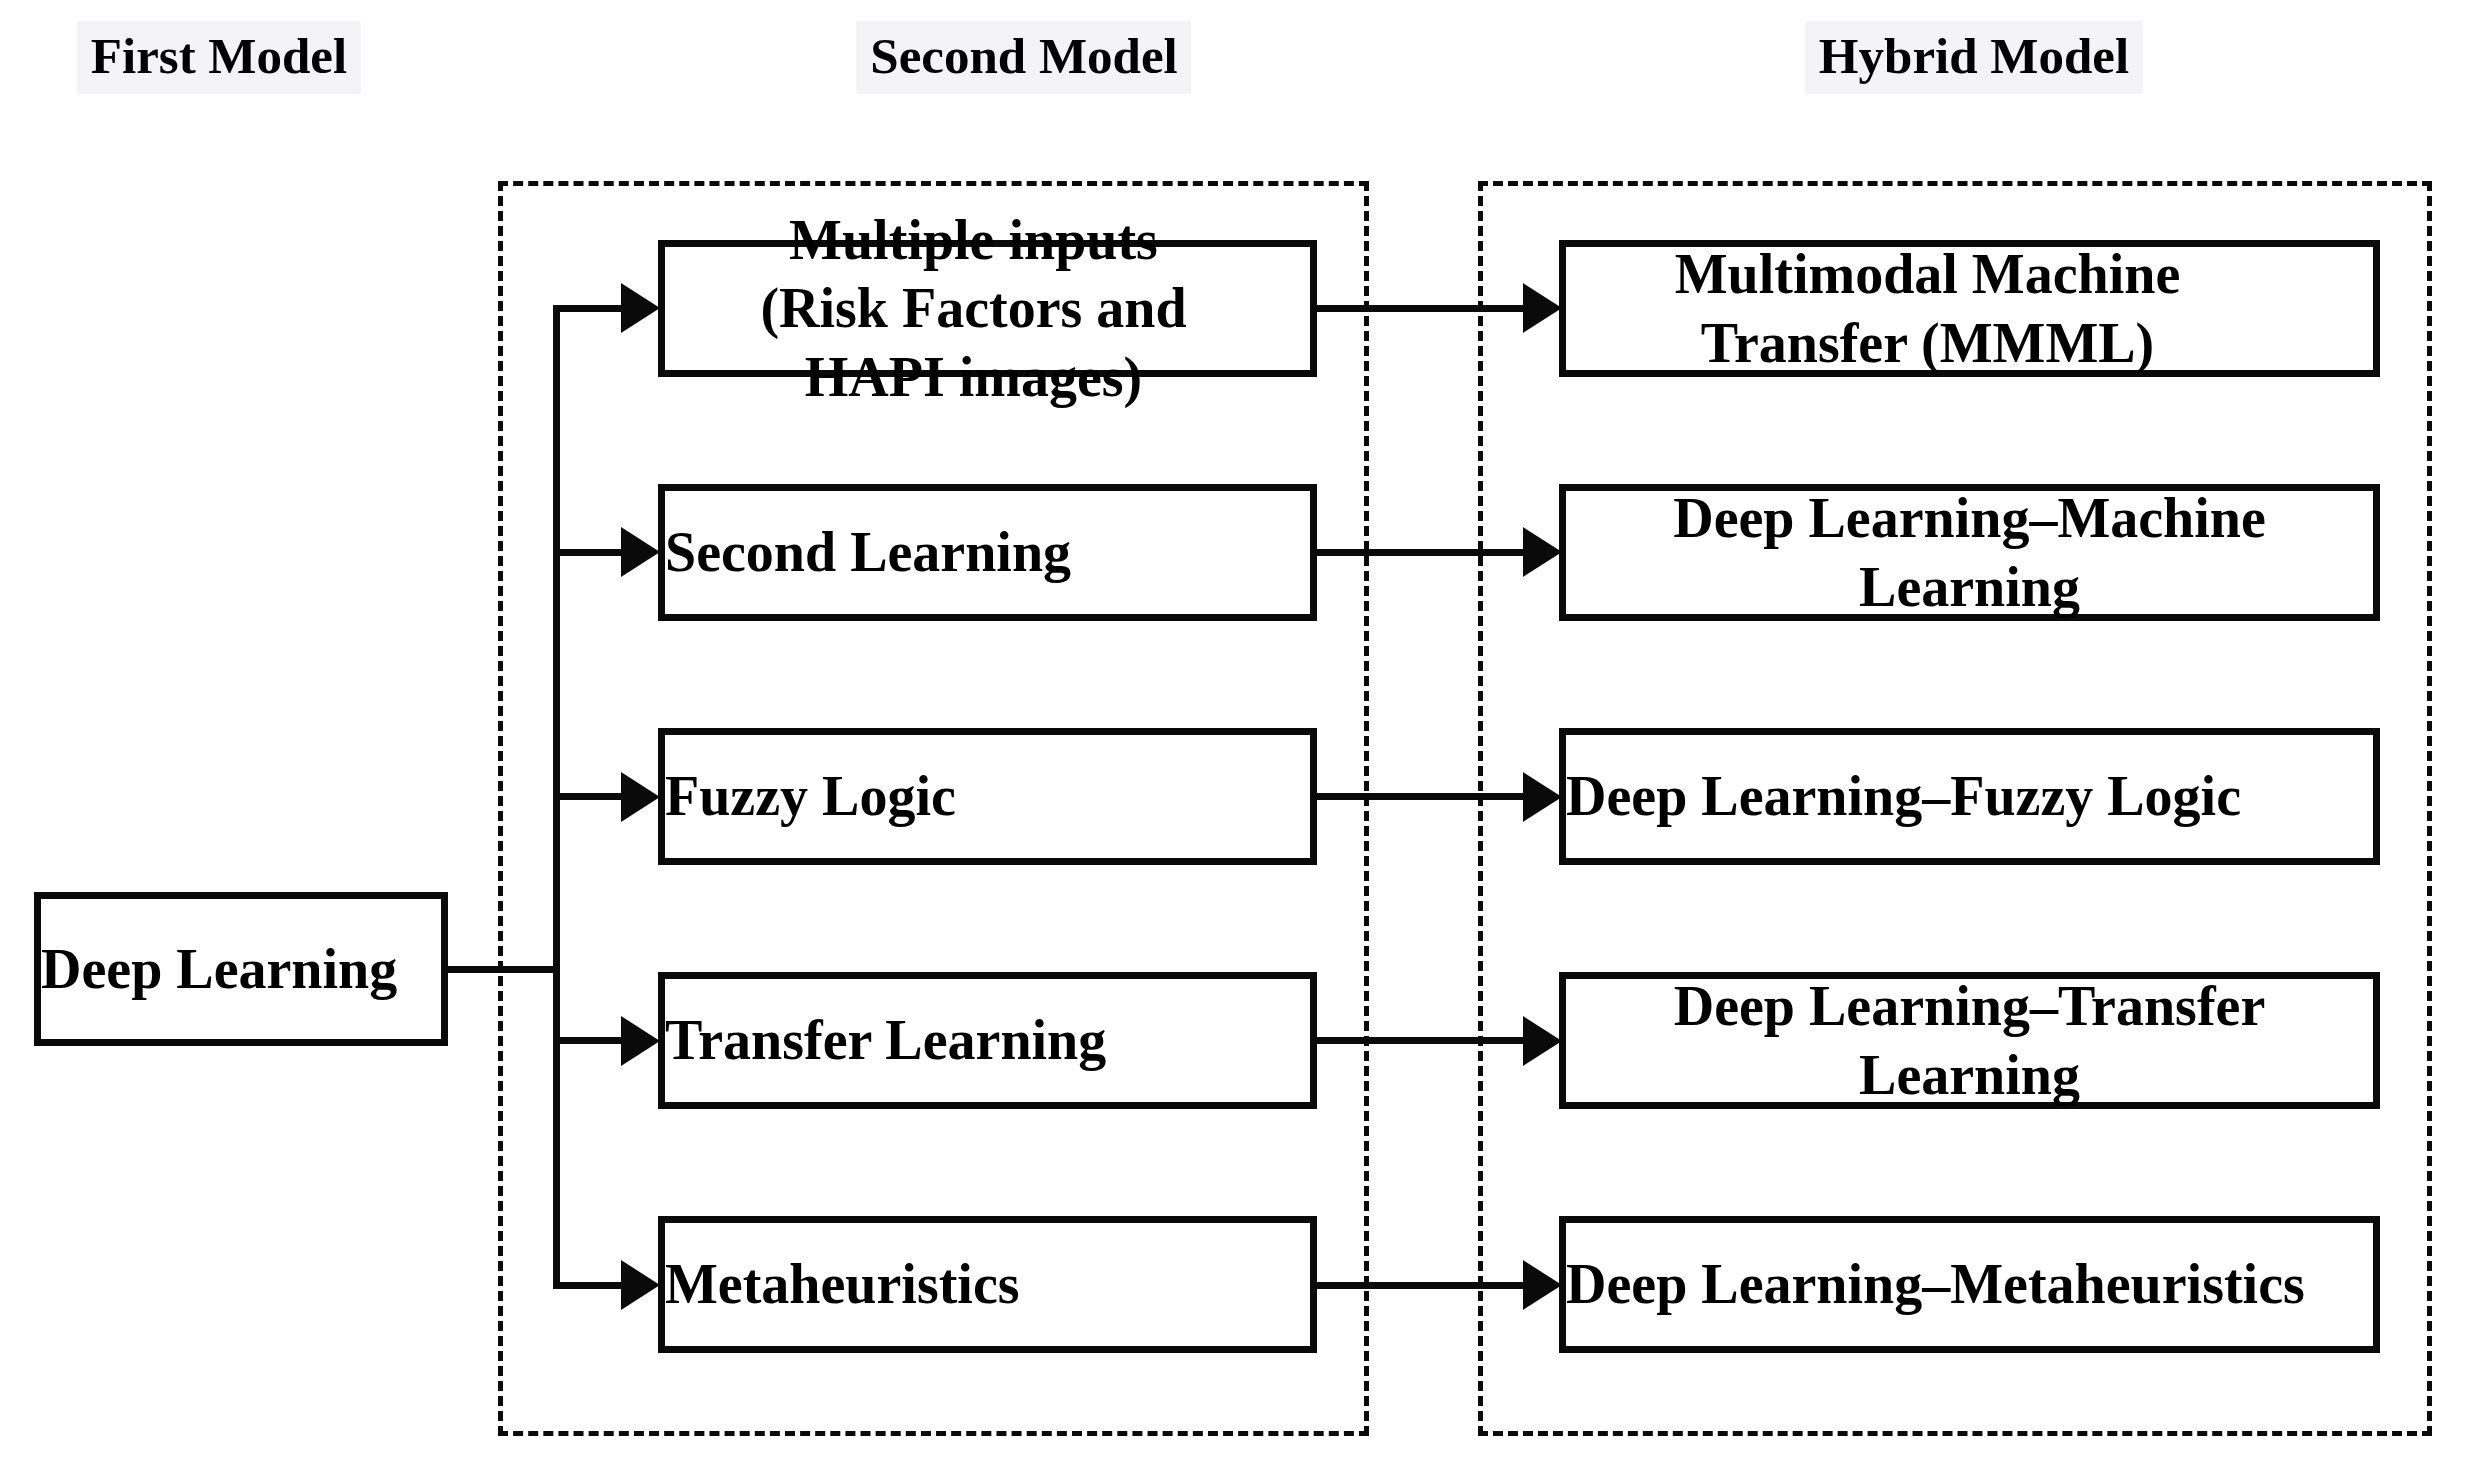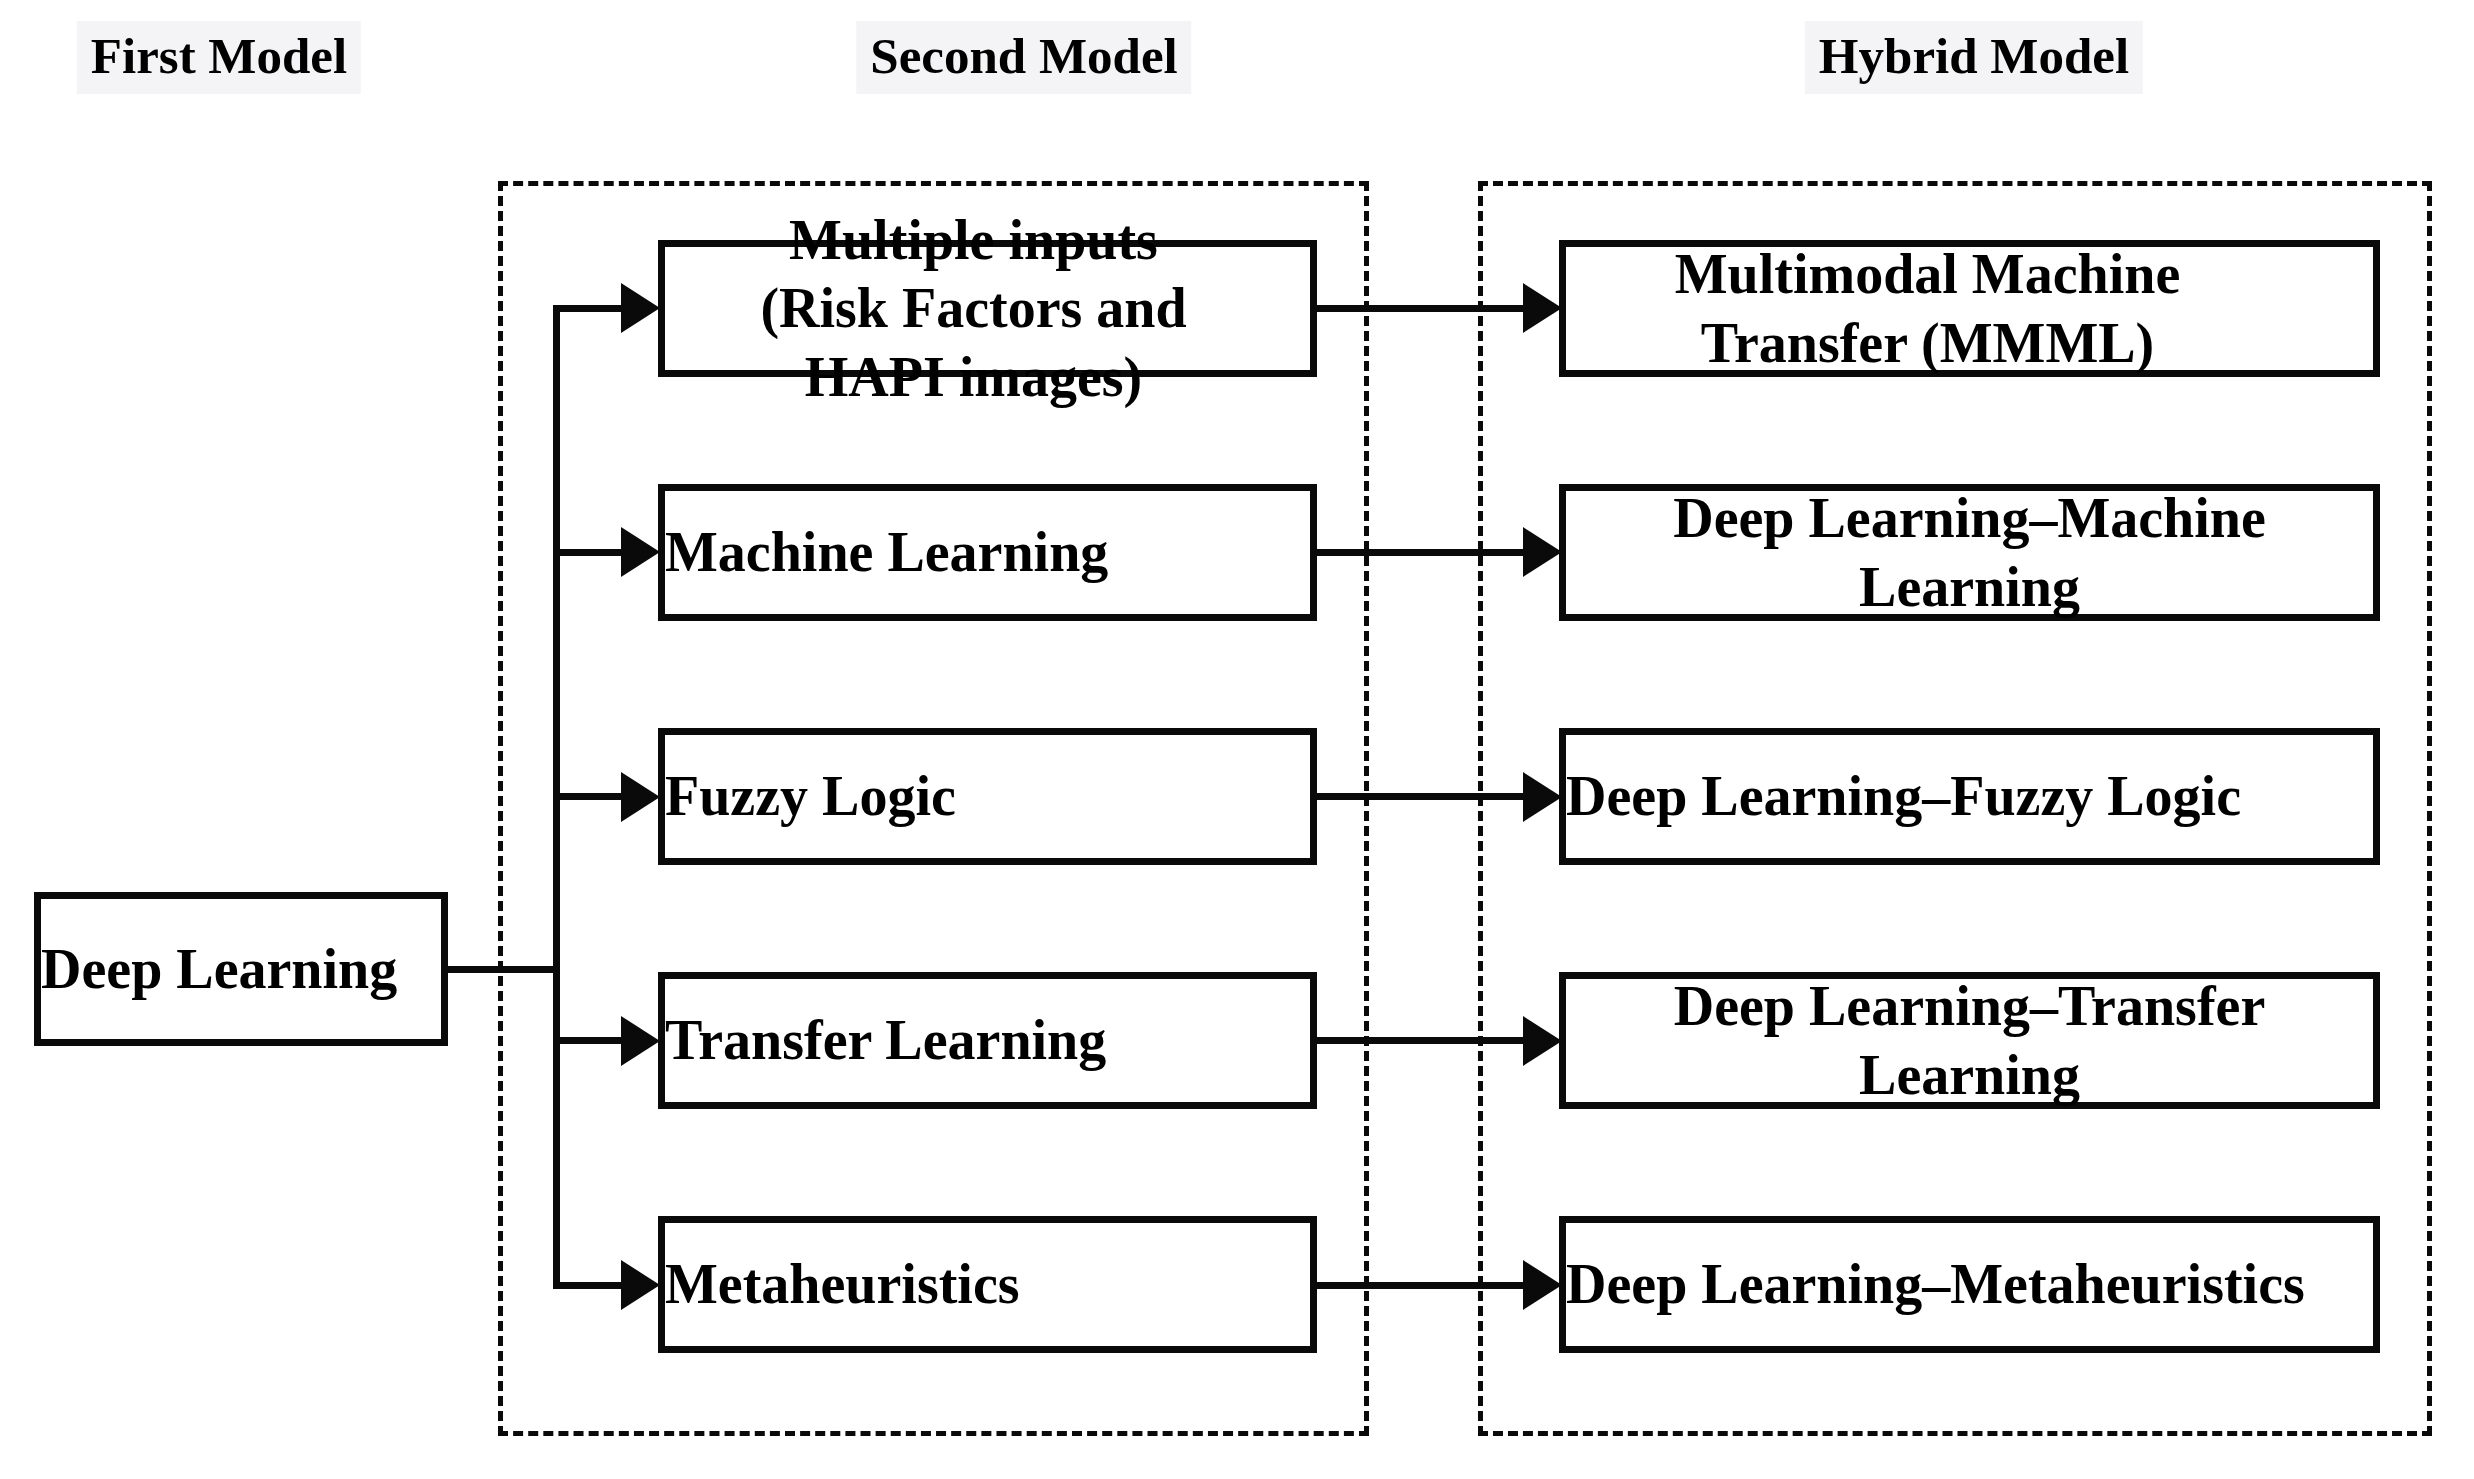--- a/index.html
+++ b/index.html
@@ -113,21 +113,21 @@
   </div>
   <div class="hline" style="left:1312px; top:305px; width:216px;"></div>
   <div class="arrow-head" style="left:1523px; top:283px;"></div>
   <div class="node right-box" style="top:240px;">
     <span class="label wrap-right">Multimodal Machine Transfer (MMML)</span>
   </div>
 
   <div class="hline" style="left:553px; top:549px; width:73px;"></div>
   <div class="arrow-head" style="left:621px; top:527px;"></div>
   <div class="node mid-box" style="top:484px;">
-    <span class="label">Machine Learning</span>
+    <span class="label">Second Learning</span>
   </div>
   <div class="hline" style="left:1312px; top:549px; width:216px;"></div>
   <div class="arrow-head" style="left:1523px; top:527px;"></div>
   <div class="node right-box" style="top:484px;">
     <span class="label">Deep Learning–Machine Learning</span>
   </div>
 
   <div class="hline" style="left:553px; top:793px; width:73px;"></div>
   <div class="arrow-head" style="left:621px; top:772px;"></div>
   <div class="node mid-box" style="top:728px;">

